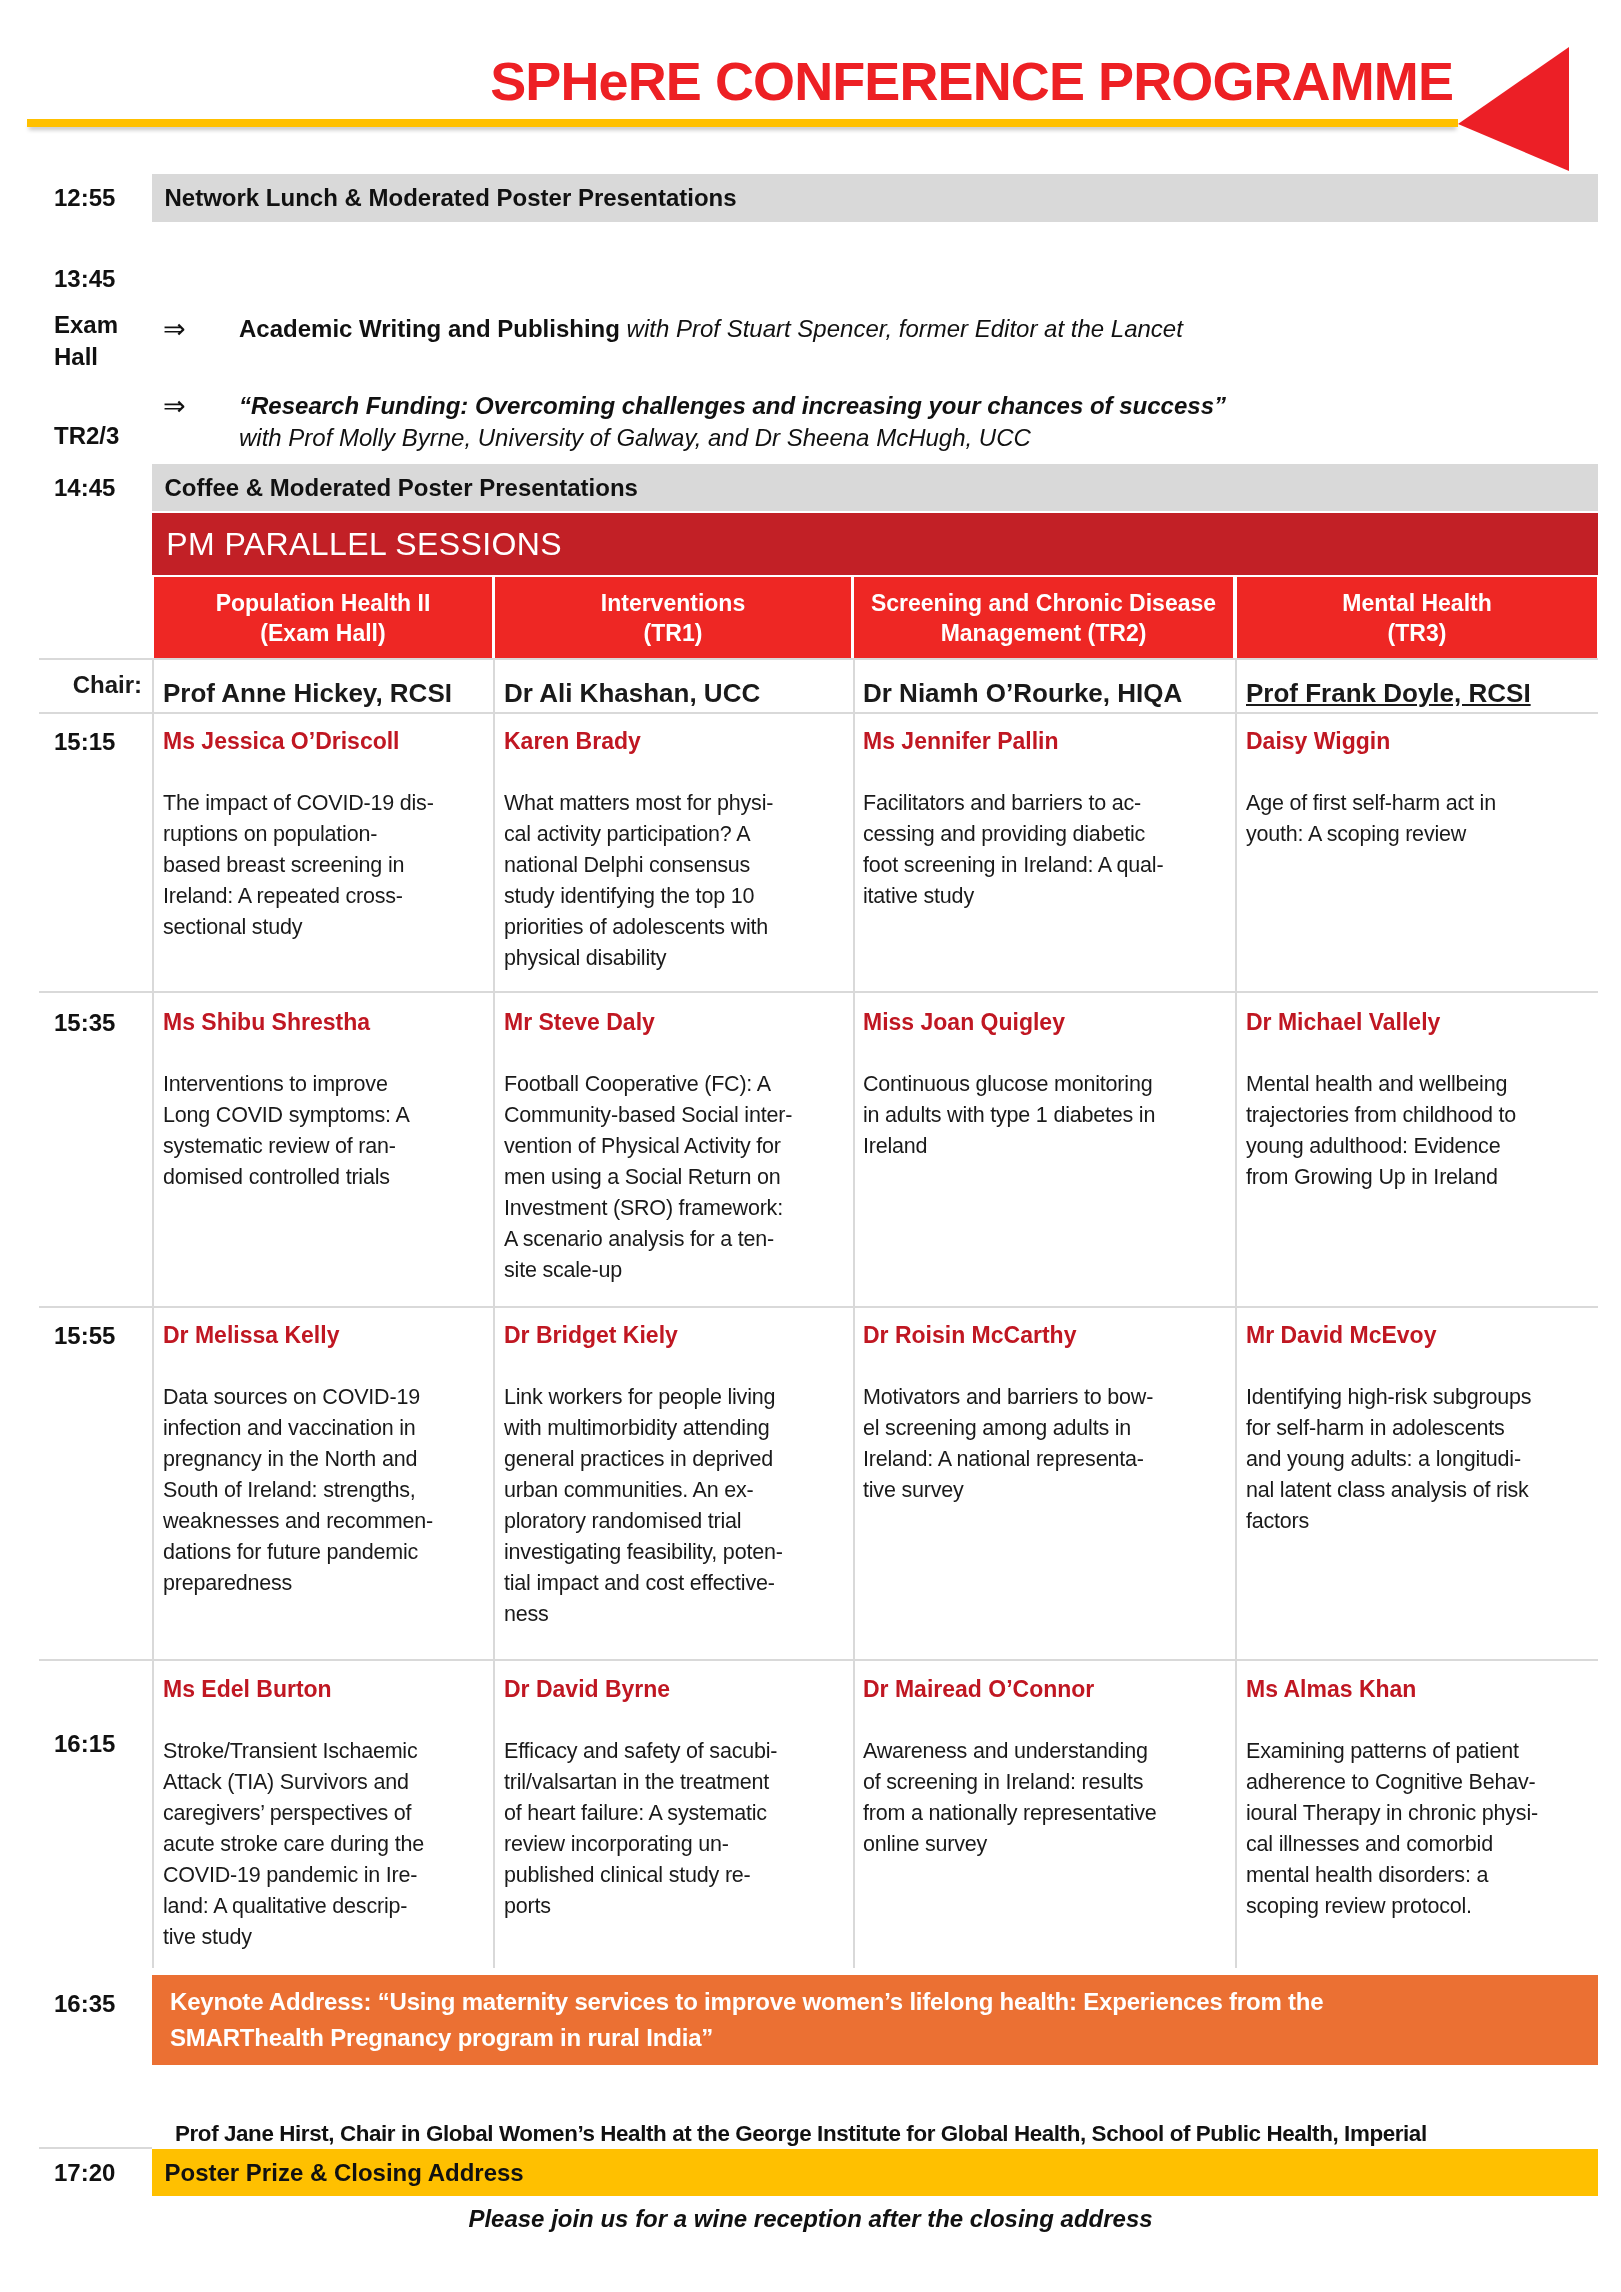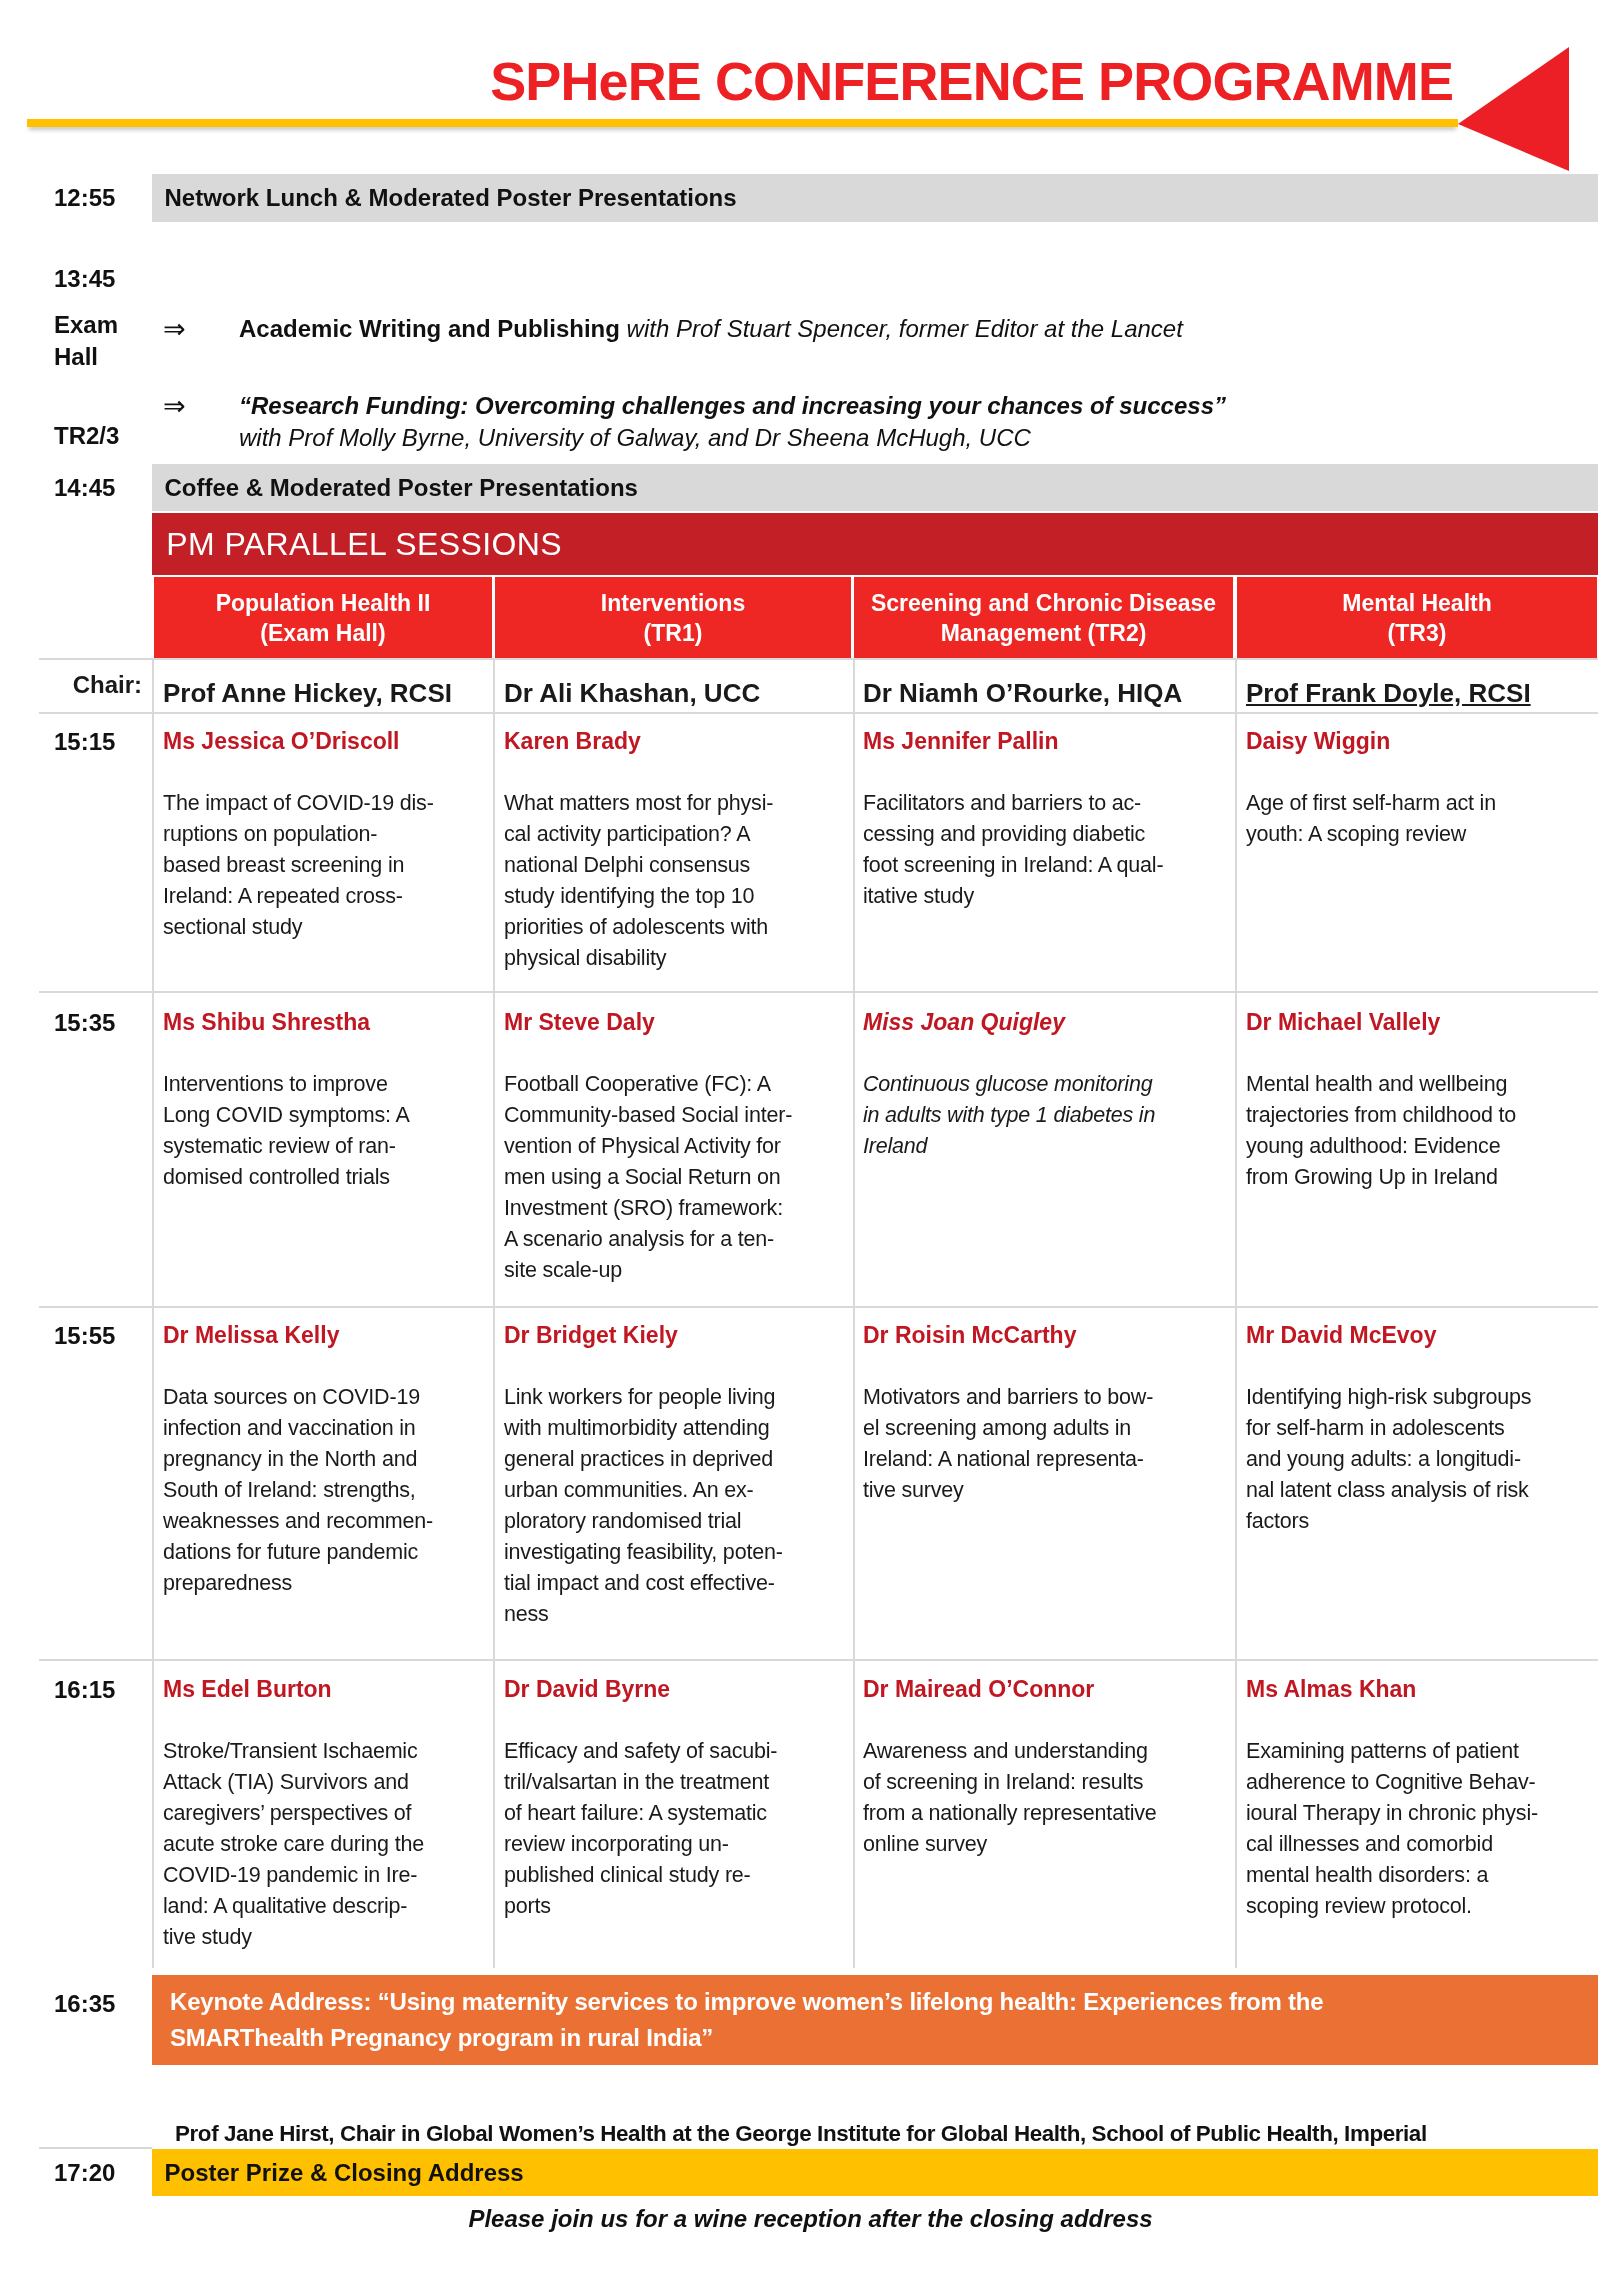--- a/index.html
+++ b/index.html
@@ -170,21 +170,21 @@
   <div class="cell" style="left:504px;top:1007px;width:339px;">
     <div class="speaker">Mr Steve Daly</div>
     <div class="talk prelines">Football Cooperative (FC): A
 Community-based Social inter-
 vention of Physical Activity for
 men using a Social Return on
 Investment (SRO) framework:
 A scenario analysis for a ten-
 site scale-up</div>
   </div>
-  <div class="cell" style="left:863px;top:1007px;width:363px;font-style:italic;">
+  <div class="cell" style="left:863px;top:1007px;width:363px;">
     <div class="speaker">Miss Joan Quigley</div>
     <div class="talk prelines">Continuous glucose monitoring
 in adults with type 1 diabetes in
 Ireland</div>
   </div>
   <div class="cell" style="left:1246px;top:1007px;width:344px;">
     <div class="speaker">Dr Michael Vallely</div>
     <div class="talk prelines">Mental health and wellbeing
 trajectories from childhood to
 young adulthood: Evidence
@@ -222,21 +222,21 @@
   </div>
   <div class="cell" style="left:1246px;top:1320px;width:344px;">
     <div class="speaker">Mr David McEvoy</div>
     <div class="talk prelines">Identifying high-risk subgroups
 for self-harm in adolescents
 and young adults: a longitudi-
 nal latent class analysis of risk
 factors</div>
   </div>
 
-  <div class="time" style="top:1674px;line-height:31px;">16:15</div>
+  <div class="time" style="top:1728px;line-height:31px;">16:15</div>
   <div class="cell" style="left:163px;top:1674px;width:322px;">
     <div class="speaker">Ms Edel Burton</div>
     <div class="talk prelines">Stroke/Transient Ischaemic
 Attack (TIA) Survivors and
 caregivers’ perspectives of
 acute stroke care during the
 COVID-19 pandemic in Ire-
 land: A qualitative descrip-
 tive study</div>
   </div>

